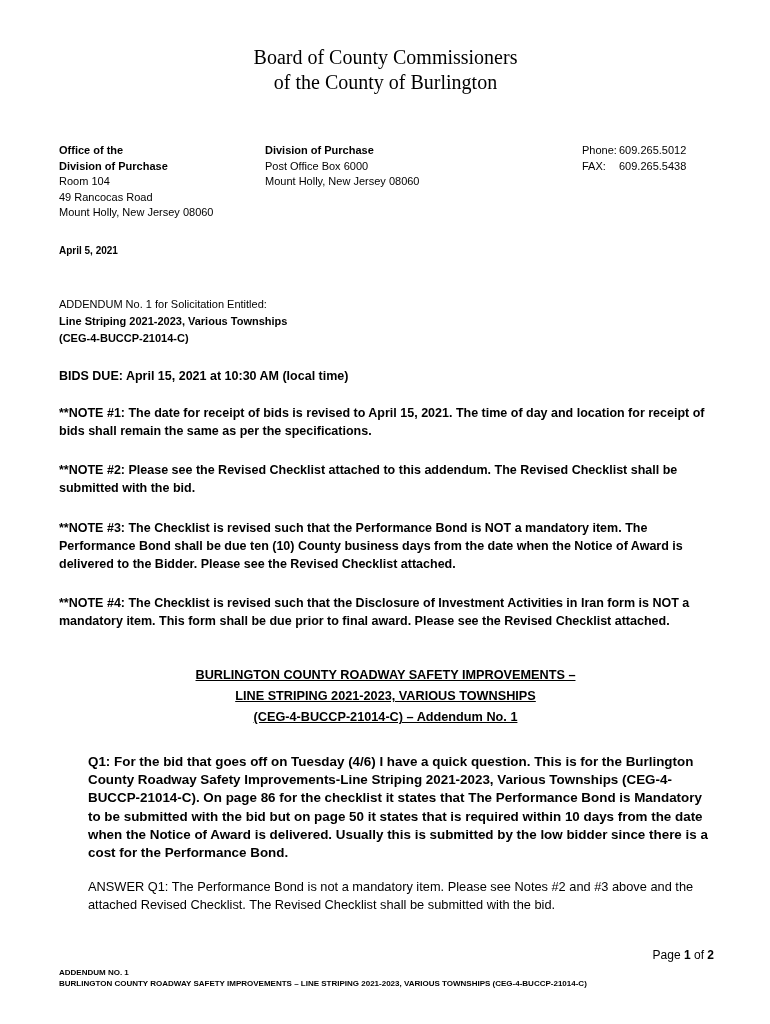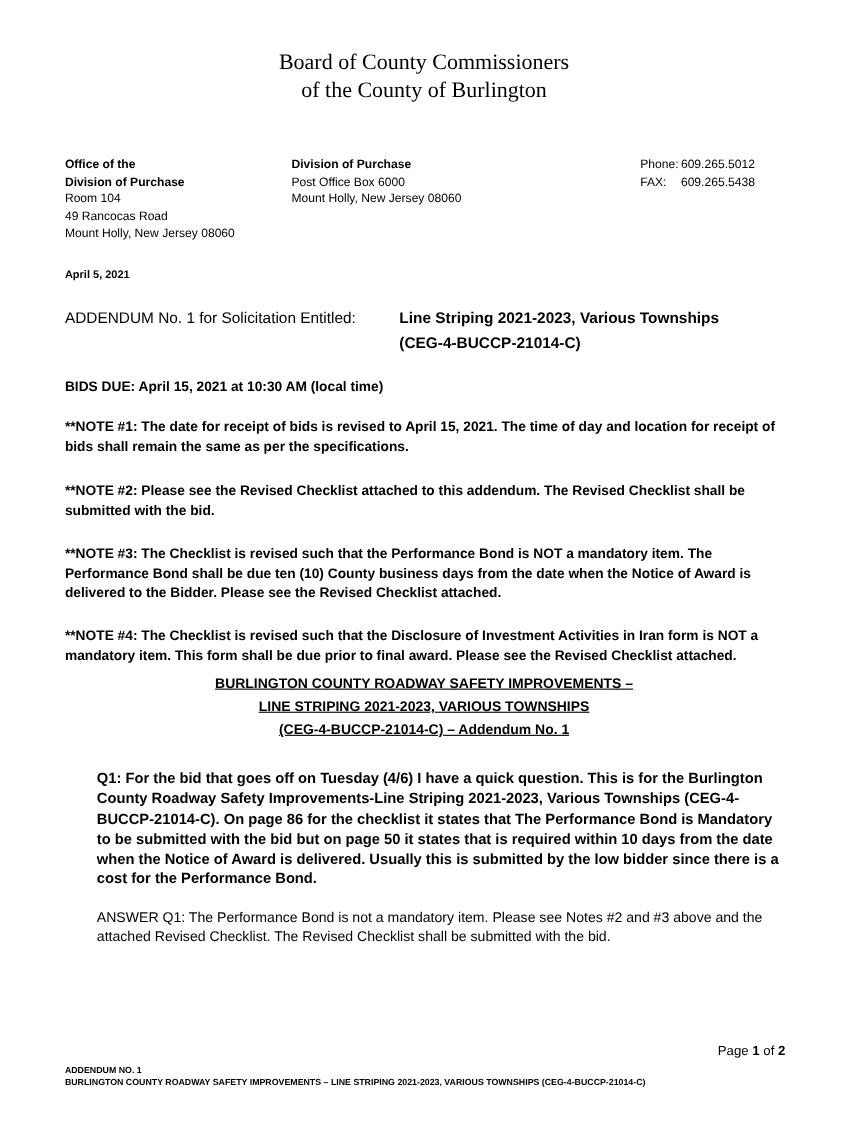--- a/index.html
+++ b/index.html
@@ -44,23 +44,24 @@
   }
 
   .salutation {
     font-weight: bold;
     font-size: 12.5px;
     margin-top: 30px;
   }
 
   .addendum-row {
     display: flex;
-    margin-top: 23px;
-    font-size: 14px;
+    margin-top: 40px;
+    font-size: 11px;
     line-height: 1.55;
+    flex-direction: column;
   }
   .addendum-label { width: 304px; flex-shrink: 0; }
   .addendum-title { font-weight: bold; }
 
   .bids-due {
     font-weight: bold;
     font-size: 12.5px;
     margin-top: 22px;
   }
 
@@ -69,21 +70,21 @@
     font-size: 12.5px;
     line-height: 1.45;
     margin-top: 21px;
   }
 
   .section-heading {
     text-align: center;
     font-weight: bold;
     font-size: 12.7px;
     line-height: 1.65;
-    margin-top: 6px;
+    margin-top: 35px;
   }
   .section-heading .uline { text-decoration: underline; }
 
   .q1-block {
     margin: 25px 0 0 29px;
     padding-right: 2px;
     font-weight: bold;
     font-size: 13.4px;
     line-height: 1.36;
   }

